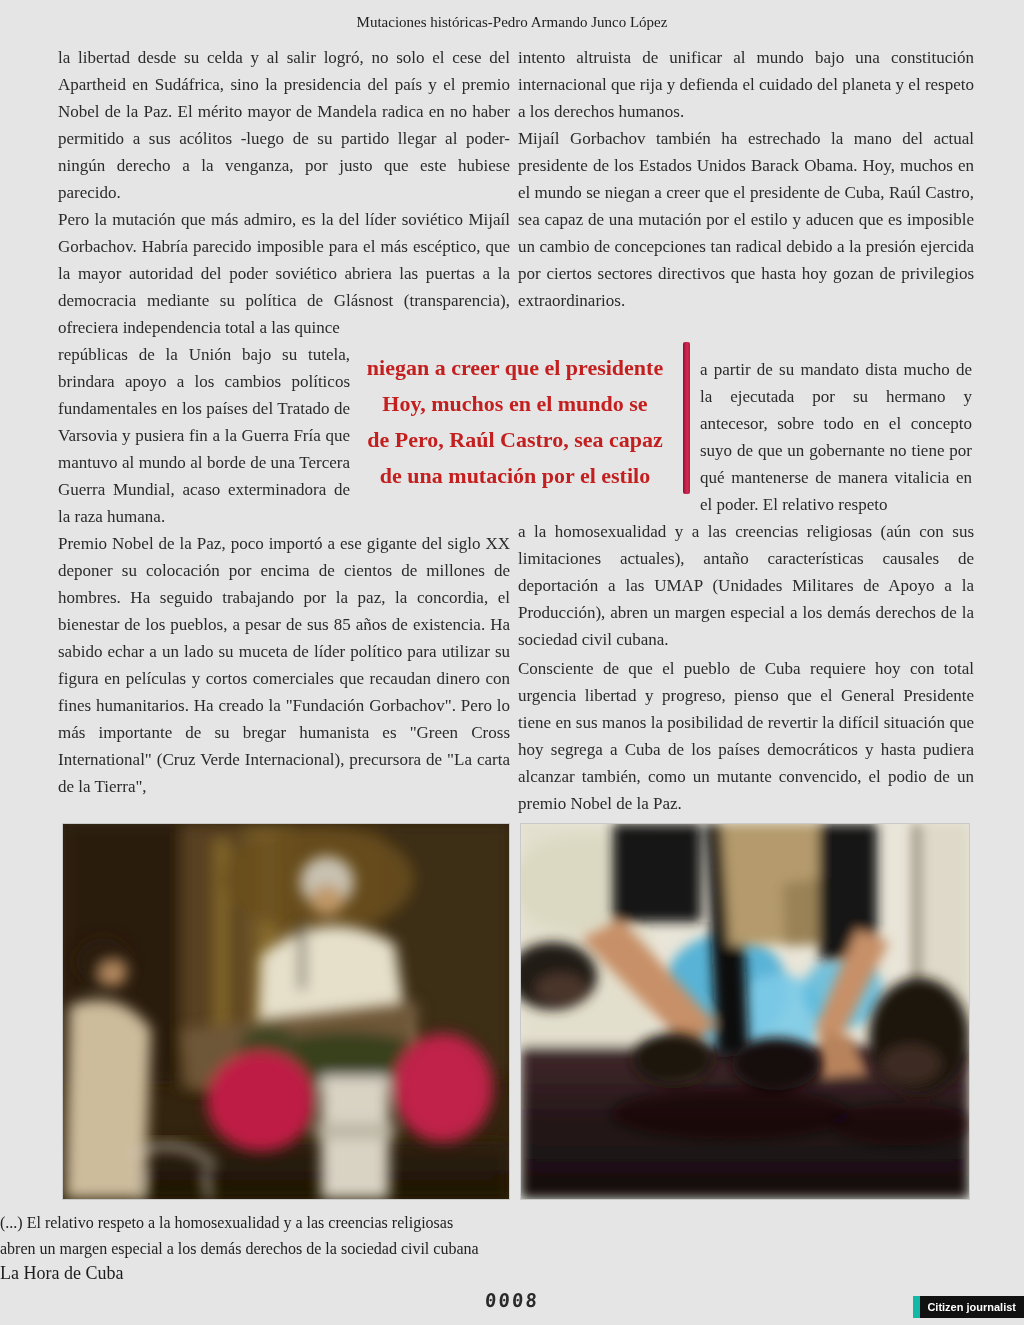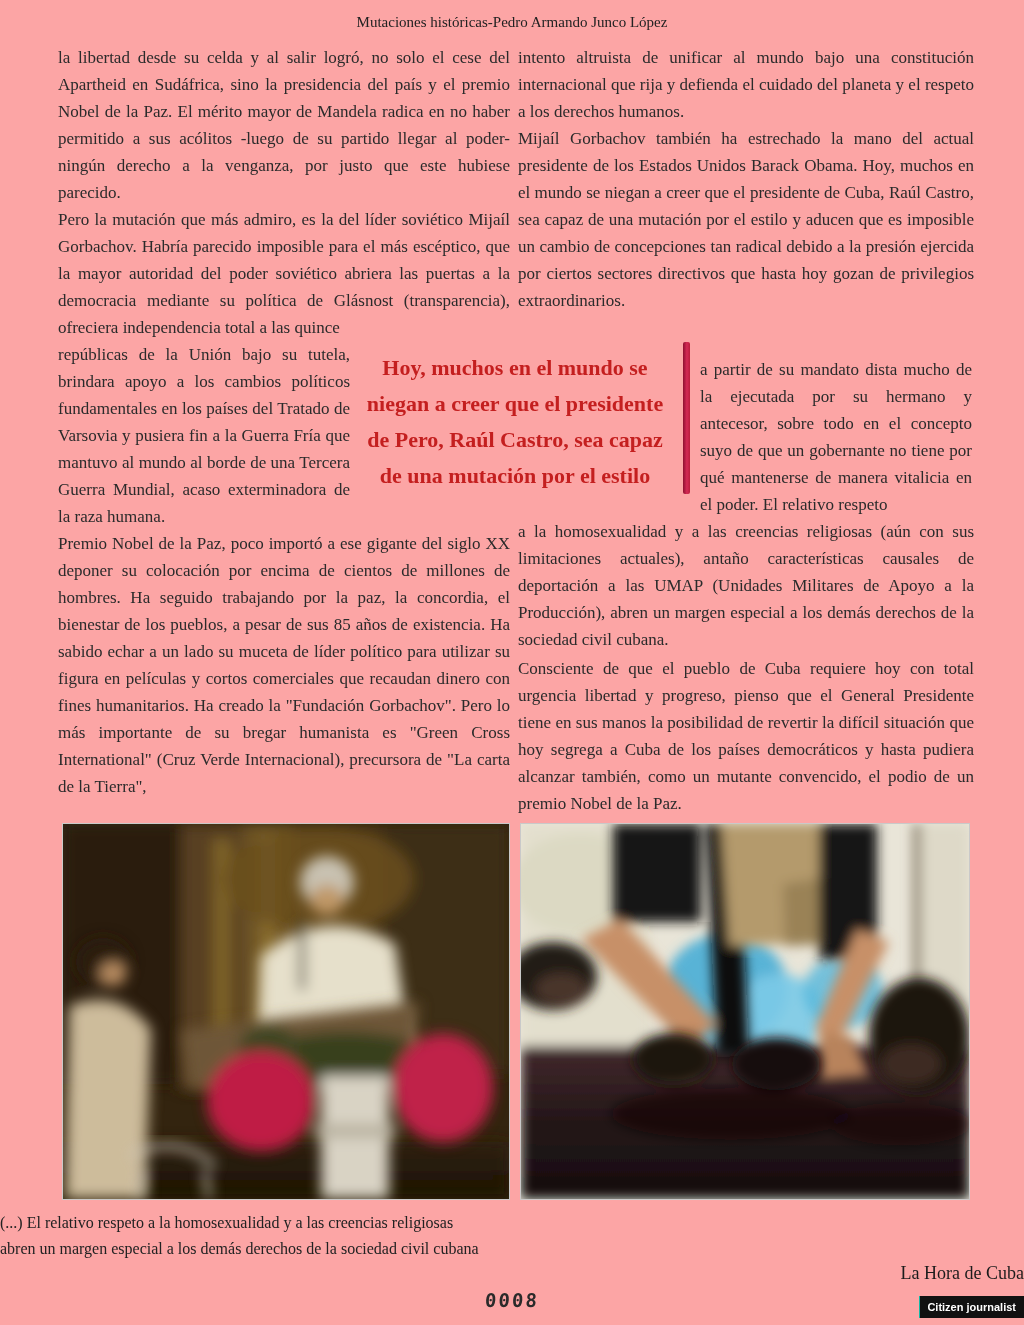--- a/index.html
+++ b/index.html
@@ -1,19 +1,19 @@
 <!DOCTYPE html>
 <html><head>
 <meta charset="utf-8">
 <style>
   html,body{margin:0;padding:0;background:#ffffff;}
   .page{
     position:relative;
     width:1024px;height:1325px;
-    background:#fca5a5;
+    background:#e5e5e5;
     font-family:"Liberation Serif","DejaVu Serif",serif;
     color:#2b2b2b;
     overflow:hidden;
   }
   .abs{position:absolute;}
   .running-head{
     top:14px;left:0;width:1024px;
     text-align:center;font-size:15px;color:#222;
   }
   .body-text{
@@ -39,36 +39,36 @@
     background:#3a2c17;
     overflow:hidden;
   }
   .photo svg{display:block;width:100%;height:100%;}
   .caption{
     top:1210px;left:0;width:1024px;
     text-align:left;font-size:16px;line-height:26px;color:#222;
   }
   .footer-title{
     top:1263px;left:0;width:1024px;
-    text-align:right;font-size:18px;color:#1c1c1c;
+    text-align:left;font-size:18px;color:#1c1c1c;
   }
   .page-number{
     top:1289px;left:0;width:1024px;
     text-align:center;
     font-family:"DejaVu Sans Mono",monospace;
     font-weight:bold;font-size:19px;letter-spacing:2px;color:#2a2a2a;
     transform:skewX(-4deg);
   }
   .badge{
     top:1296px;right:0;
     background:#111111;color:#ffffff;
     font-family:"Liberation Sans","DejaVu Sans",sans-serif;
     font-weight:bold;font-size:11px;
     padding:5px 8px 5px 7px;
-    border-left:1px solid #14b8a6;
+    border-left:7px solid #14b8a6;
   }
 </style>
 </head>
 <body>
 
 <div class="page">
 
   <div class="abs running-head">Mutaciones históricas-Pedro Armando Junco López</div>
 
   <div class="abs body-text" style="top:44px;left:58px;width:452px;">
@@ -94,22 +94,22 @@
   </div>
 
   <div class="abs body-text" style="top:518px;left:518px;width:456px;">
     <p>a la homosexualidad y a las creencias religiosas (aún con sus limitaciones actuales), antaño características causales de deportación a las UMAP (Unidades Militares de Apoyo a la Producción), abren un margen especial a los demás derechos de la sociedad civil cubana.</p>
   </div>
   <div class="abs body-text" style="top:655px;left:518px;width:456px;">
     <p>Consciente de que el pueblo de Cuba requiere hoy con total urgencia libertad y progreso, pienso que el General Presidente tiene en sus manos la posibilidad de revertir la difícil situación que hoy segrega a Cuba de los países democráticos y hasta pudiera alcanzar también, como un mutante convencido, el podio de un premio Nobel de la Paz.</p>
   </div>
 
   <div class="abs pullquote">
+    <div>niegan a creer que el presidente</div>
     <div>Hoy, muchos en el mundo se</div>
-    <div>niegan a creer que el presidente</div>
     <div>de Pero, Raúl Castro, sea capaz</div>
     <div>de una mutación por el estilo</div>
   </div>
   <div class="abs quote-bar"></div>
 
   <div class="abs photo" style="left:62px;width:446px;">
     <svg viewBox="0 0 446 375" preserveAspectRatio="none">
       <defs>
         <filter id="b1" x="-20%" y="-20%" width="140%" height="140%">
             <feGaussianBlur stdDeviation="7"></feGaussianBlur>

